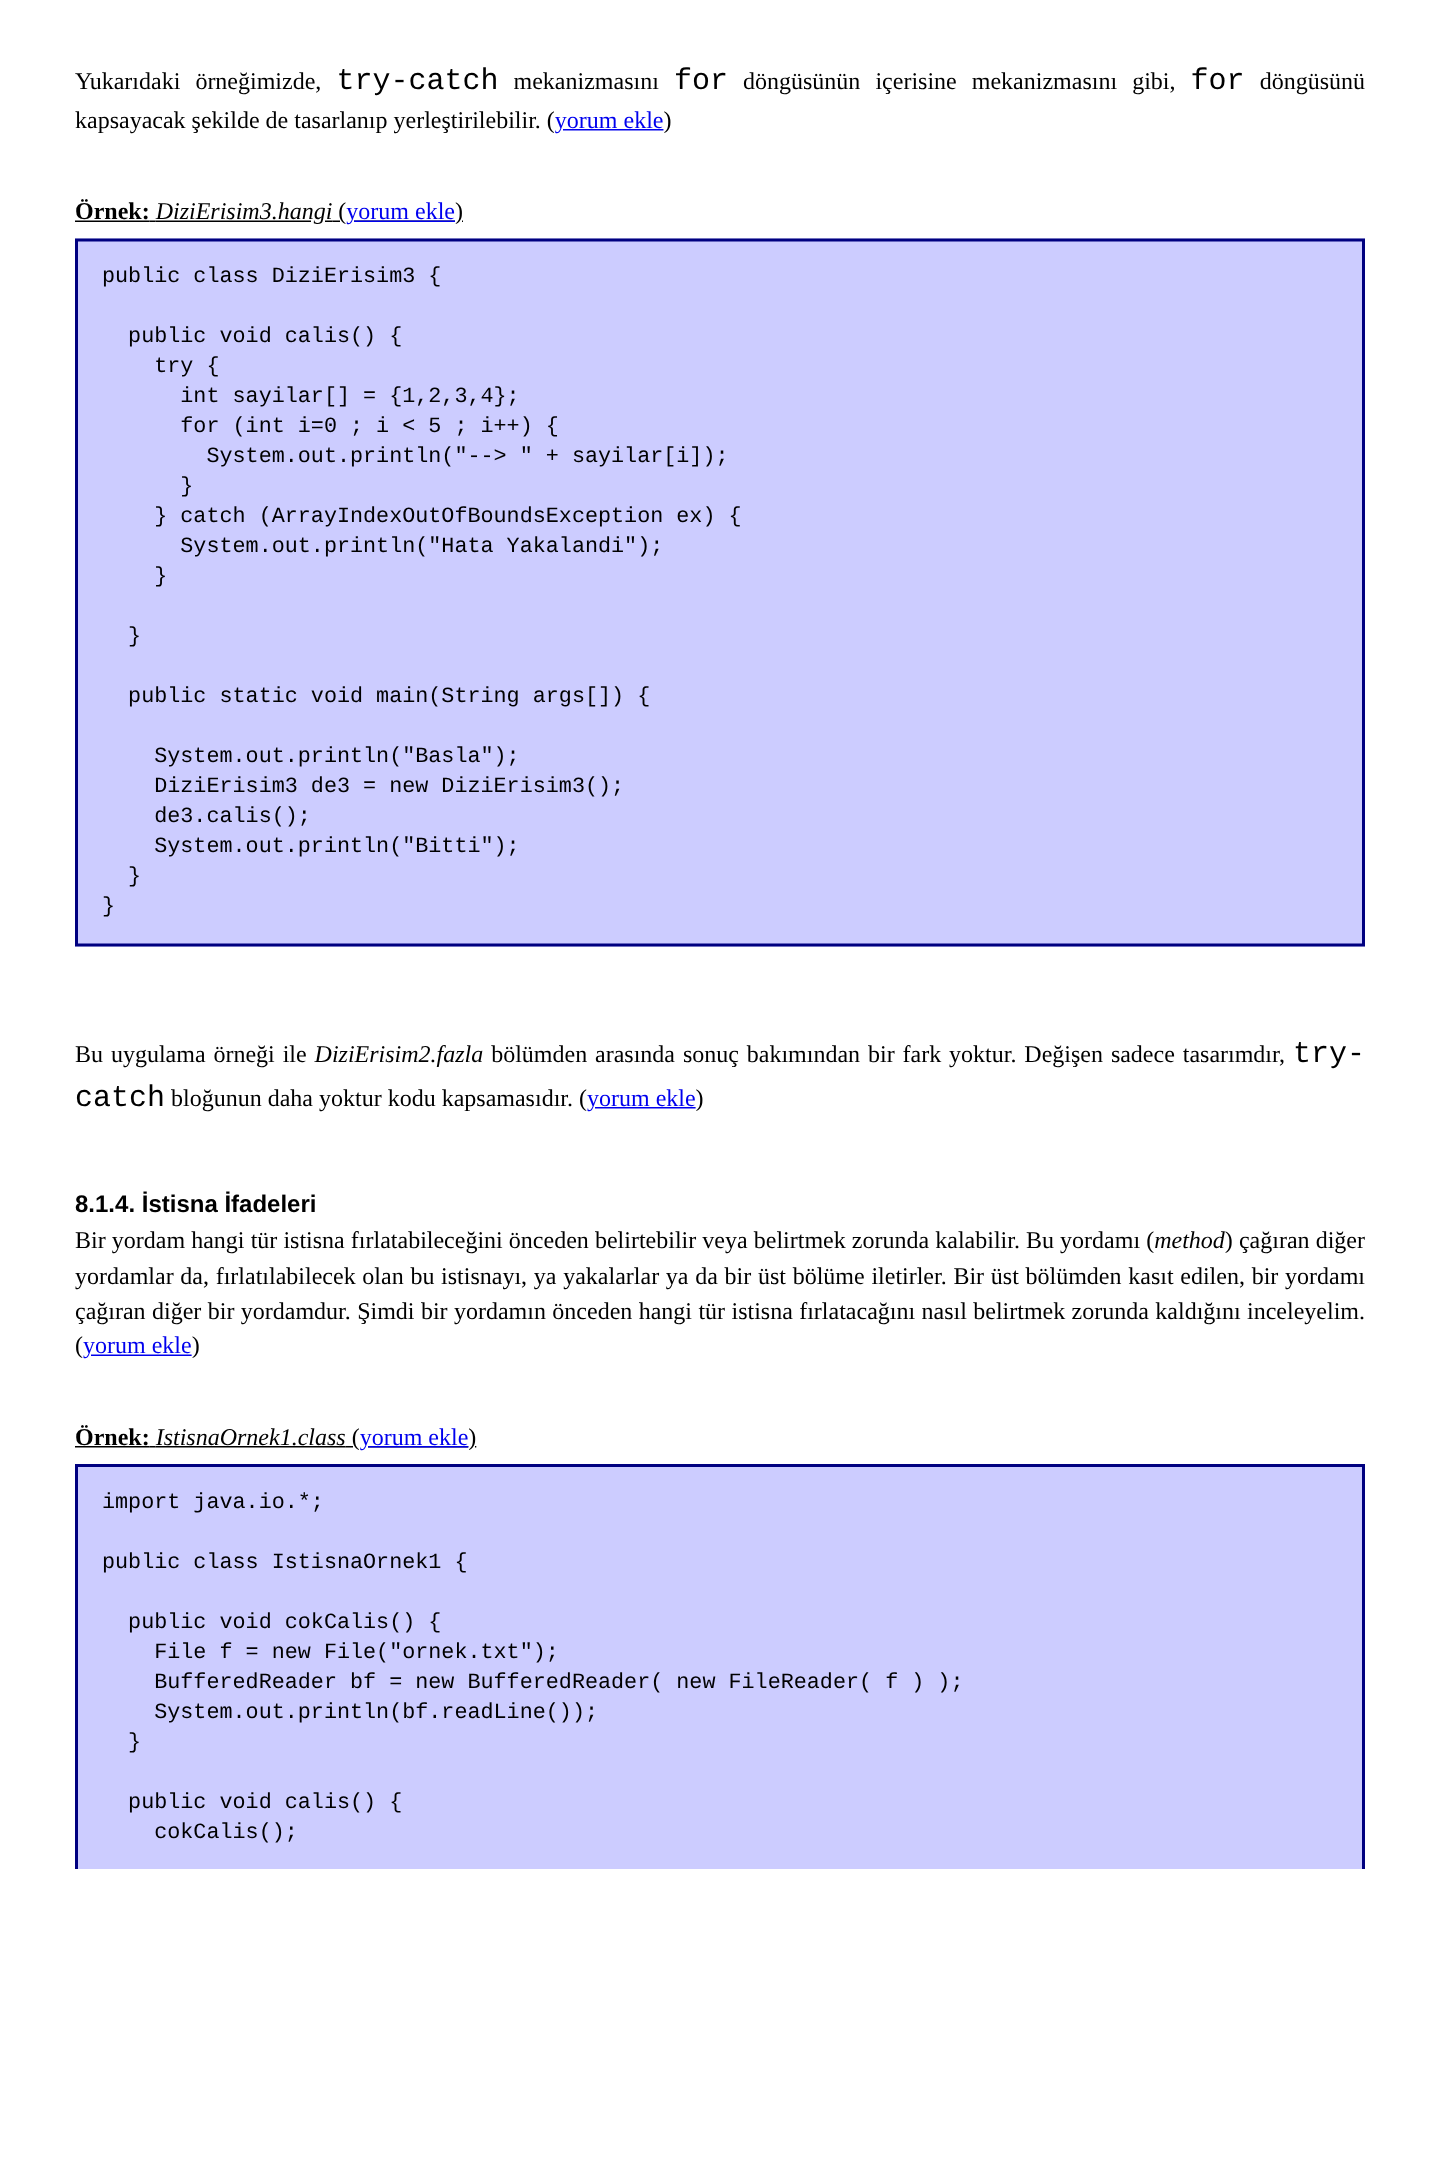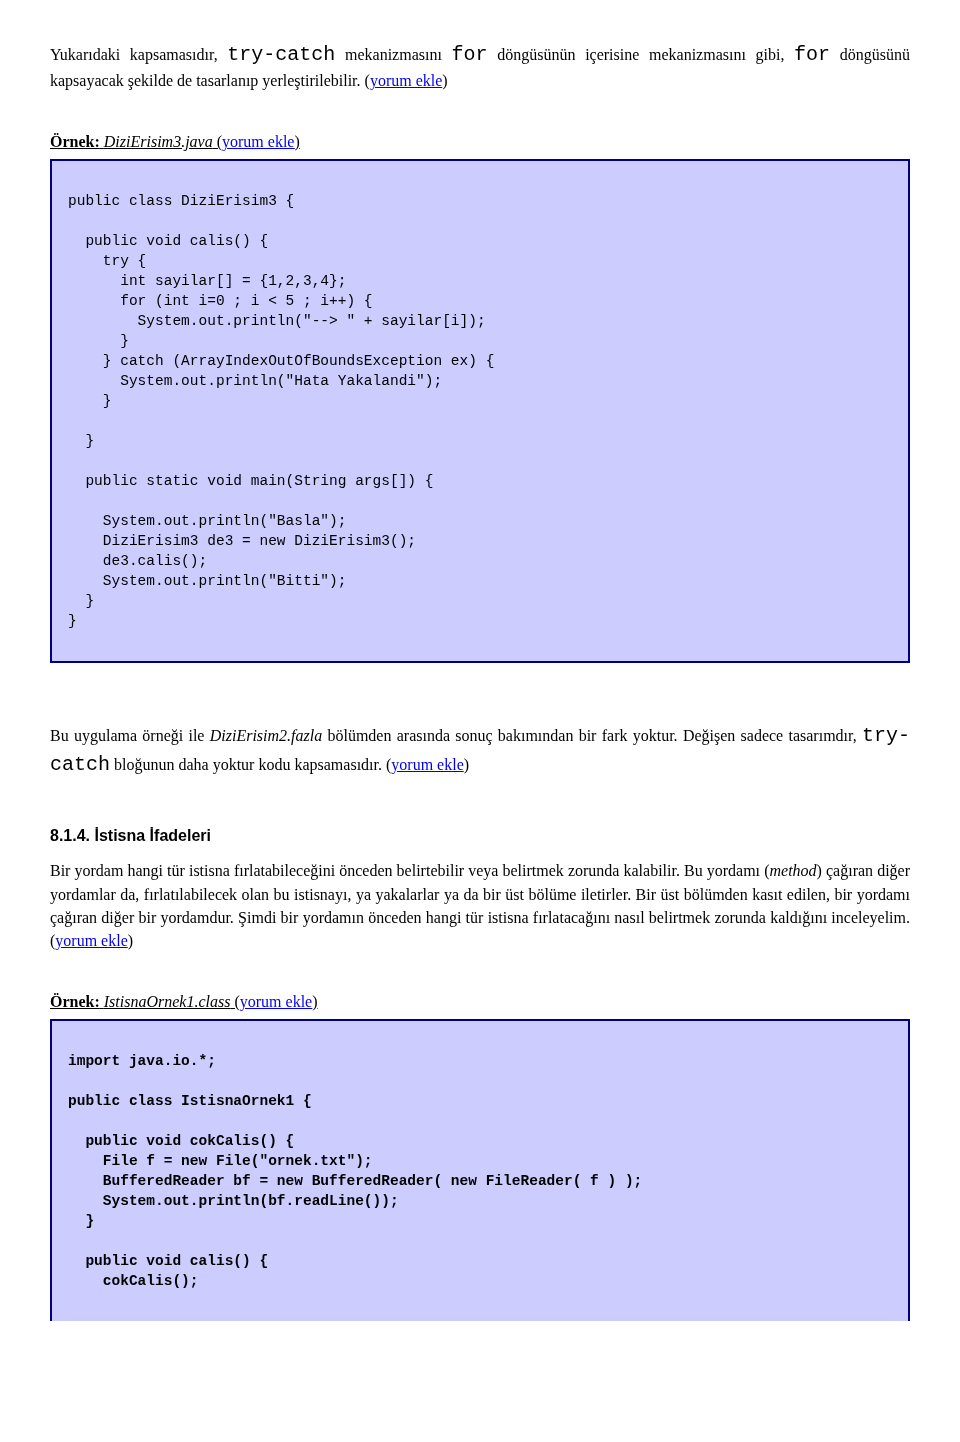--- a/index.html
+++ b/index.html
@@ -29,47 +29,47 @@
   .example-label {
     margin-top: 38px;
     margin-bottom: 6px;
     text-decoration: underline;
   }
   .bold { font-weight: bold; }
   .italic { font-style: italic; }
   .codebox {
     background: #ccccff;
     border: 2px solid #000080;
-    padding: 30px 16px;
+    padding: 14px 16px;
     font-family: "Courier New", Courier, monospace;
     font-size: 14.5px;
     white-space: pre;
     line-height: 1.38;
     margin-bottom: 30px;
     overflow: hidden;
   }
   .section-title {
     font-family: Arial, Helvetica, sans-serif;
     font-weight: bold;
     font-size: 16px;
     margin-top: 48px;
-    margin-bottom: 14px;
+    margin-bottom: 3px;
   }
   .spacer { height: 28px; }
 </style>
 </head>
 <body>
 
 <p>
-  <span>Yukarıdaki kapsamasıdır, </span><span class="mono">try-catch</span><span> mekanizmasını </span><span class="mono">for</span><span> döngüsünün içerisine mekanizmasını gibi, </span><span class="mono">for</span><span> döngüsünü kapsayacak şekilde de tasarlanıp yerleştirilebilir. (</span><span class="link">yorum ekle</span><span>)</span>
+  <span>Yukarıdaki örneğimizde, </span><span class="mono">try-catch</span><span> mekanizmasını </span><span class="mono">for</span><span> döngüsünün içerisine mekanizmasını gibi, </span><span class="mono">for</span><span> döngüsünü kapsayacak şekilde de tasarlanıp yerleştirilebilir. (</span><span class="link">yorum ekle</span><span>)</span>
 </p>
 
 <p class="example-label">
   <span class="bold">Örnek:</span>
-  <span class="italic">DiziErisim3.java</span><span> (</span><span class="link">yorum ekle</span><span>)</span>
+  <span class="italic">DiziErisim3.hangi</span><span> (</span><span class="link">yorum ekle</span><span>)</span>
 </p>
 
 <div class="codebox">public class DiziErisim3 {
 
   public void calis() {
     try {
       int sayilar[] = {1,2,3,4};
       for (int i=0 ; i &lt; 5 ; i++) {
         System.out.println("--&gt; " + sayilar[i]);
       }
@@ -98,21 +98,21 @@
 
 <p>
   <span>Bir yordam hangi tür istisna fırlatabileceğini önceden belirtebilir veya belirtmek zorunda kalabilir. Bu yordamı (</span><span class="italic">method</span><span>) çağıran diğer yordamlar da, fırlatılabilecek olan bu istisnayı, ya yakalarlar ya da bir üst bölüme iletirler. Bir üst bölümden kasıt edilen, bir yordamı çağıran diğer bir yordamdur. Şimdi bir yordamın önceden hangi tür istisna fırlatacağını nasıl belirtmek zorunda kaldığını inceleyelim. (</span><span class="link">yorum ekle</span><span>)</span>
 </p>
 
 <p class="example-label">
   <span class="bold">Örnek:</span>
   <span class="italic">IstisnaOrnek1.class</span><span> (</span><span class="link">yorum ekle</span><span>)</span>
 </p>
 
-<div class="codebox" style="border-bottom:none;margin-bottom:0;font-weight:bold;">import java.io.*;
+<div class="codebox" style="border-bottom:none;margin-bottom:0;">import java.io.*;
 
 public class IstisnaOrnek1 {
 
   public void cokCalis() {
     File f = new File("ornek.txt");
     BufferedReader bf = new BufferedReader( new FileReader( f ) );
     System.out.println(bf.readLine());
   }
 
   public void calis() {

